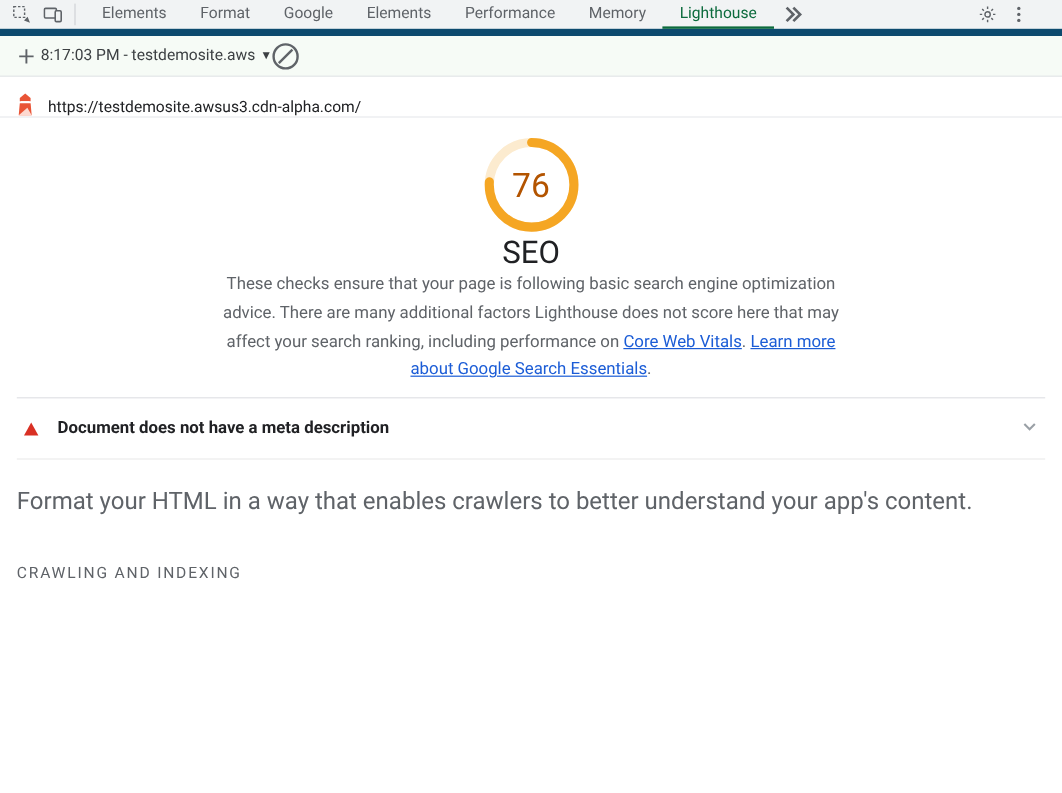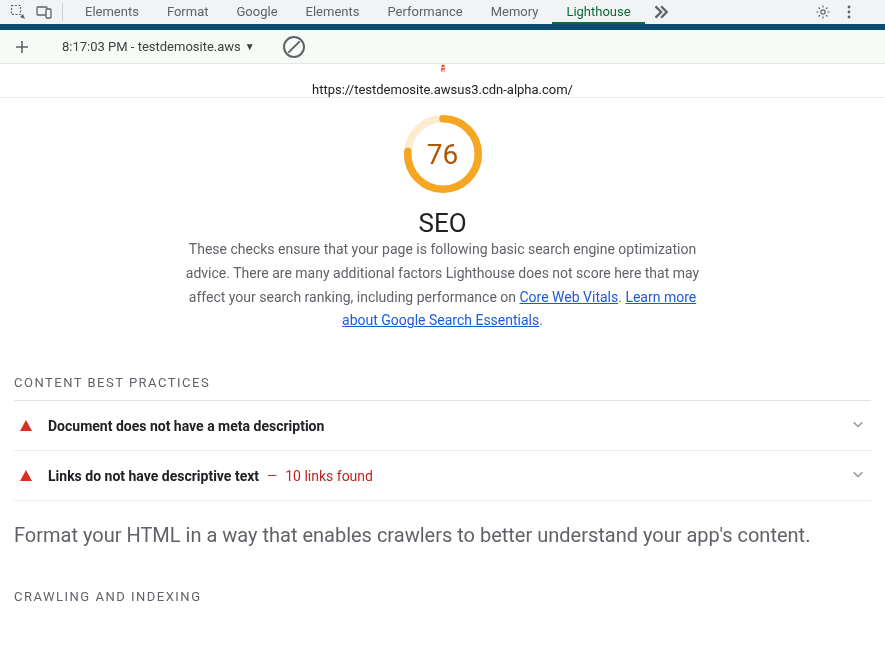--- a/index.html
+++ b/index.html
@@ -11,38 +11,38 @@
     .icon-btn { width: 24px; height: 24px; display: flex; align-items: center; justify-content: center; cursor: pointer; color: #5f6368; }
     .icon-btn svg { width: 16px; height: 16px; }
     .tabs-list { display: flex; align-items: stretch; height: 100%; margin-left: 6px; }
     .tab { display: flex; align-items: center; padding: 0 14px; color: #5f6368; cursor: pointer; height: 100%; border-bottom: 2px solid transparent; font-size: 13px; }
     .tab.active { color: #0c6b3d; border-bottom: 2px solid #0c6b3d; }
     .tabs-overflow { display: flex; align-items: center; padding: 0 6px; color: #5f6368; cursor: pointer; }
     .spacer { flex: 1; }
     .tabs-right-icons { display: flex; align-items: center; gap: 2px; padding-right: 2px; }
 
     
-    .toolbar2 { display: flex; align-items: center; height: 34px; background: #f6fbf6; border-bottom: 1px solid #e4e7e9; padding: 0 10px; gap: 28px; }
+    .toolbar2 { display: flex; align-items: center; height: 34px; background: #f6fbf6; border-bottom: 1px solid #e4e7e9; padding: 0 10px; gap: 0; }
     .toolbar2 .plus-btn { width: 24px; height: 24px; display:flex; align-items:center; justify-content:center; color:#5f6368; cursor:pointer; }
     .report-picker { display:flex; align-items:center; color:#3c4043; cursor:pointer; font-size:13px; gap:4px; }
     .report-picker .caret { font-size: 10px; }
     .clear-btn { width: 22px; height: 22px; border: 2px solid #5f6368; border-radius: 50%; display:flex; align-items:center; justify-content:center; color:#5f6368; cursor:pointer; position: relative; }
     .clear-btn::after { content:''; position:absolute; width: 16px; height: 2px; background:#5f6368; transform: rotate(-45deg); }
 
     
-    .url-row { display:flex; align-items:center; height: 34px; padding: 0 12px; border-bottom: 1px solid #e8eaed; gap: 10px; flex-direction: column; }
+    .url-row { display:flex; align-items:flex-end; height: 34px; padding: 0 12px; border-bottom: 1px solid #e8eaed; gap: 10px; }
     .lh-logo { width: 18px; height: 20px; }
     .url-text { color:#202124; font-size:13px; }
 
     
     .score-wrap { display:flex; flex-direction:column; align-items:center; padding-top: 14px; justify-content: space-between; }
     .gauge { position: relative; width: 84px; height: 84px; }
     .gauge svg { width: 84px; height: 84px; transform: rotate(-90deg); }
     .gauge-val { position:absolute; top:0; left:0; width:100%; height:100%; display:flex; align-items:center; justify-content:center; font-size: 28px; color:#b35400; font-weight: 400; }
-    .score-title { font-size: 26px; color:#202124; margin-top: 12px; font-weight: 400; }
+    .score-title { font-size: 26px; color:#202124; margin-top: 0; font-weight: 400; }
     .score-desc { max-width: 520px; text-align:center; color:#5f6368; font-size: 14px; line-height: 1.7; }
     .score-desc a { color:#1b5cd6; text-decoration: underline; }
 
     
     .section { padding: 0 14px; }
     .section-title { font-size: 13px; letter-spacing: 1.5px; color:#5f6368; margin-top: 42px; margin-bottom: 6px; font-weight: 400; }
     .section-rule { border: none; border-top: 1px solid #e0e2e5; margin: 10px 0 0 0; }
 
     .audit-item { display:flex; align-items:center; padding: 16px 6px; border-bottom: 1px solid #ececec; cursor:pointer; }
     .audit-icon { width: 0; height: 0; border-left: 6px solid transparent; border-right: 6px solid transparent; border-bottom: 11px solid #d93024; margin-right: 16px; }
@@ -136,43 +136,31 @@
     </svg>
     <div class="gauge-val">76</div>
   </div>
   <div class="score-title">SEO</div>
   <div class="score-desc">
     <span>These checks ensure that your page is following basic search engine optimization advice. There are many additional factors Lighthouse does not score here that may affect your search ranking, including performance on </span><a href="#">Core Web Vitals</a><span>. </span><a href="#">Learn more about Google Search Essentials</a><span>.</span>
   </div>
 </div>
 
 <div class="section">
-  <div class="section-title">CONTENT BEST PRACTICES</div>
   <hr class="section-rule">
 
   <div class="audit-item">
     <div class="audit-icon"></div>
     <span class="audit-label">Document does not have a meta description</span>
     <span class="audit-chevron">
       <svg width="14" height="14" viewBox="0 0 16 16" fill="none" stroke="currentColor" stroke-width="2">
           <path d="M3 6l5 5 5-5"></path>
         </svg>
     </span>
   </div>
 
-  <div class="audit-item">
-    <div class="audit-icon"></div>
-    <span class="audit-label">Links do not have descriptive text</span>
-    <span class="audit-extra-sep">—</span>
-    <span class="audit-extra">10 links found</span>
-    <span class="audit-chevron">
-      <svg width="14" height="14" viewBox="0 0 16 16" fill="none" stroke="currentColor" stroke-width="2">
-          <path d="M3 6l5 5 5-5"></path>
-        </svg>
-    </span>
-  </div>
 
   <div class="section-note">Format your HTML in a way that enables crawlers to better understand your app's content.</div>
 </div>
 
 <div class="section">
   <div class="section-title">CRAWLING AND INDEXING</div>
 </div>
 
 </body></html>

